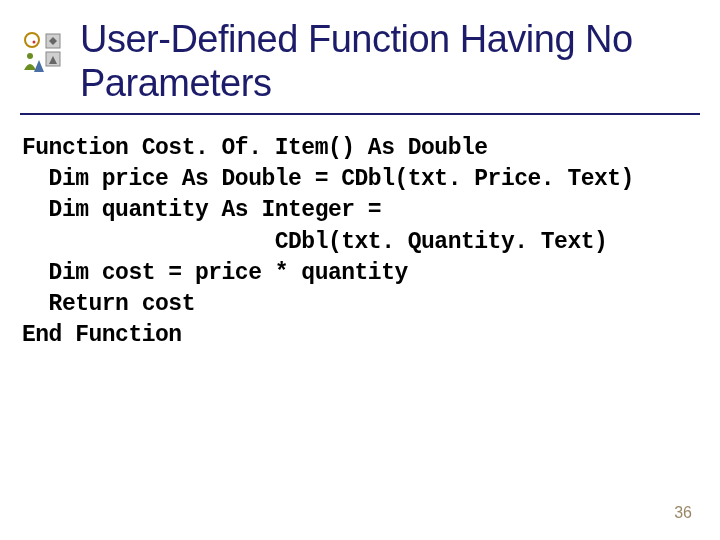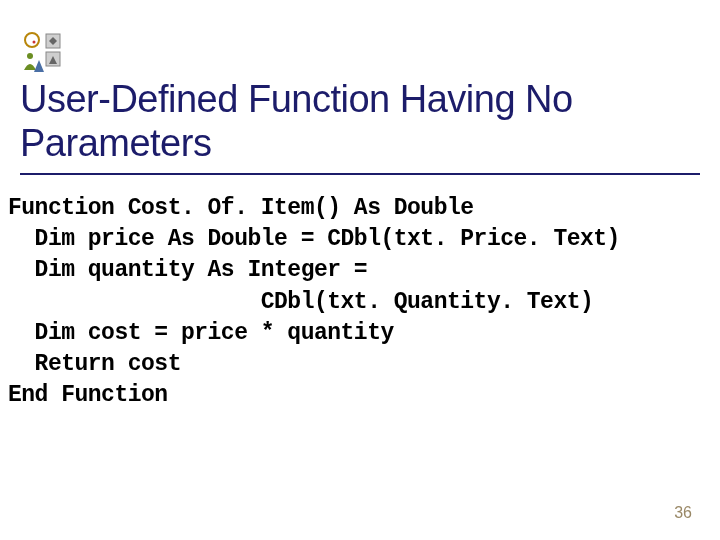--- a/index.html
+++ b/index.html
@@ -12,21 +12,20 @@
       height: 540px;
       background: #ffffff;
       font-family: Arial, Helvetica, sans-serif;
       position: relative;
       overflow: hidden;
     }
     .header {
       display: flex;
       align-items: flex-start;
       padding: 18px 20px 0 20px;
-      flex-direction: column;
     }
     .icon-cluster {
       width: 48px;
       height: 48px;
       position: relative;
       margin-right: 12px;
       margin-top: 12px;
       flex-shrink: 0;
     }
     .icon-cluster svg {
@@ -44,21 +43,21 @@
       border: none;
       border-top: 2px solid #1c1c6a;
       margin: 8px 20px 18px 20px;
     }
     .code {
       font-family: "Courier New", Courier, monospace;
       font-size: 23px;
       font-weight: bold;
       line-height: 1.35;
       white-space: pre;
-      padding-left: 8px;
+      padding-left: 22px;
       color: #000000;
       letter-spacing: -0.5px;
     }
     .page-number {
       position: absolute;
       bottom: 18px;
       right: 28px;
       font-size: 16px;
       color: #998866;
       font-family: Arial, Helvetica, sans-serif;

